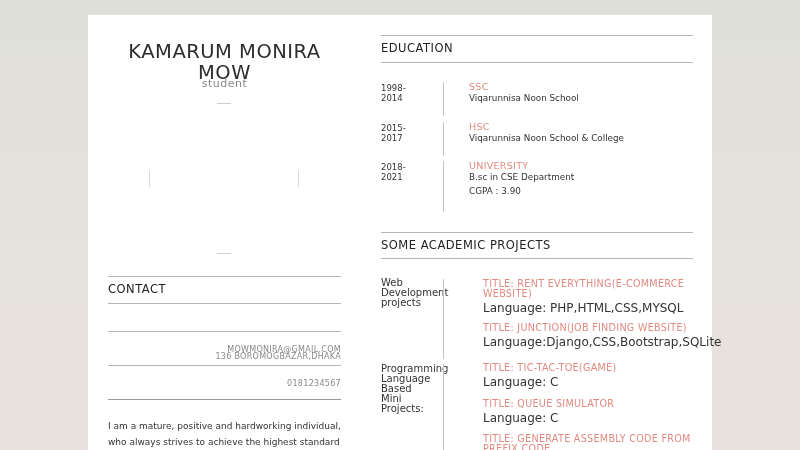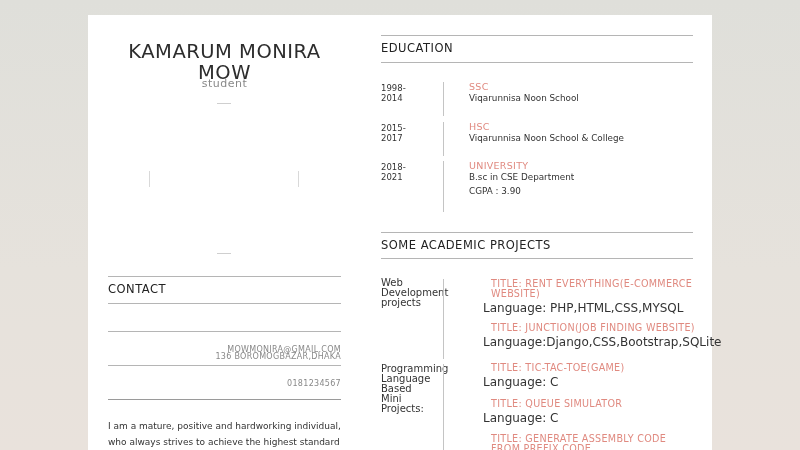--- a/index.html
+++ b/index.html
@@ -41,21 +41,21 @@
     }
 
     .year { position: absolute; left: 0; font-size: 8.5px; line-height: 10px; color: #333; width: 50px; }
     .vline { position: absolute; left: 61px; width: 1px; background: #c4c4c4; }
     .entry { position: absolute; left: 88px; width: 215px; }
     .accent { color: #e08a80; font-size: 9.5px; line-height: 10px; letter-spacing: 0.3px; }
     .detail { color: #333; font-size: 8.8px; line-height: 12px; }
     .cgpa { margin-top: 2px; }
     .proj-label { position: absolute; left: 0; font-size: 10px; line-height: 10px; color: #333; width: 62px; }
     .proj { position: absolute; left: 102px; width: 215px; }
-    .proj .accent { font-size: 9.6px; line-height: 10px; margin-left: 8px; }
+    .proj .accent { font-size: 9.6px; line-height: 10px; }
     .proj .detail { margin-top: 3px; font-size: 12px; }
   </style>
 </head>
 <body>
 
 <div class="page">
 
   <div class="left">
     <div class="name">KAMARUM MONIRA MOW</div>
     <div class="role">student</div>

